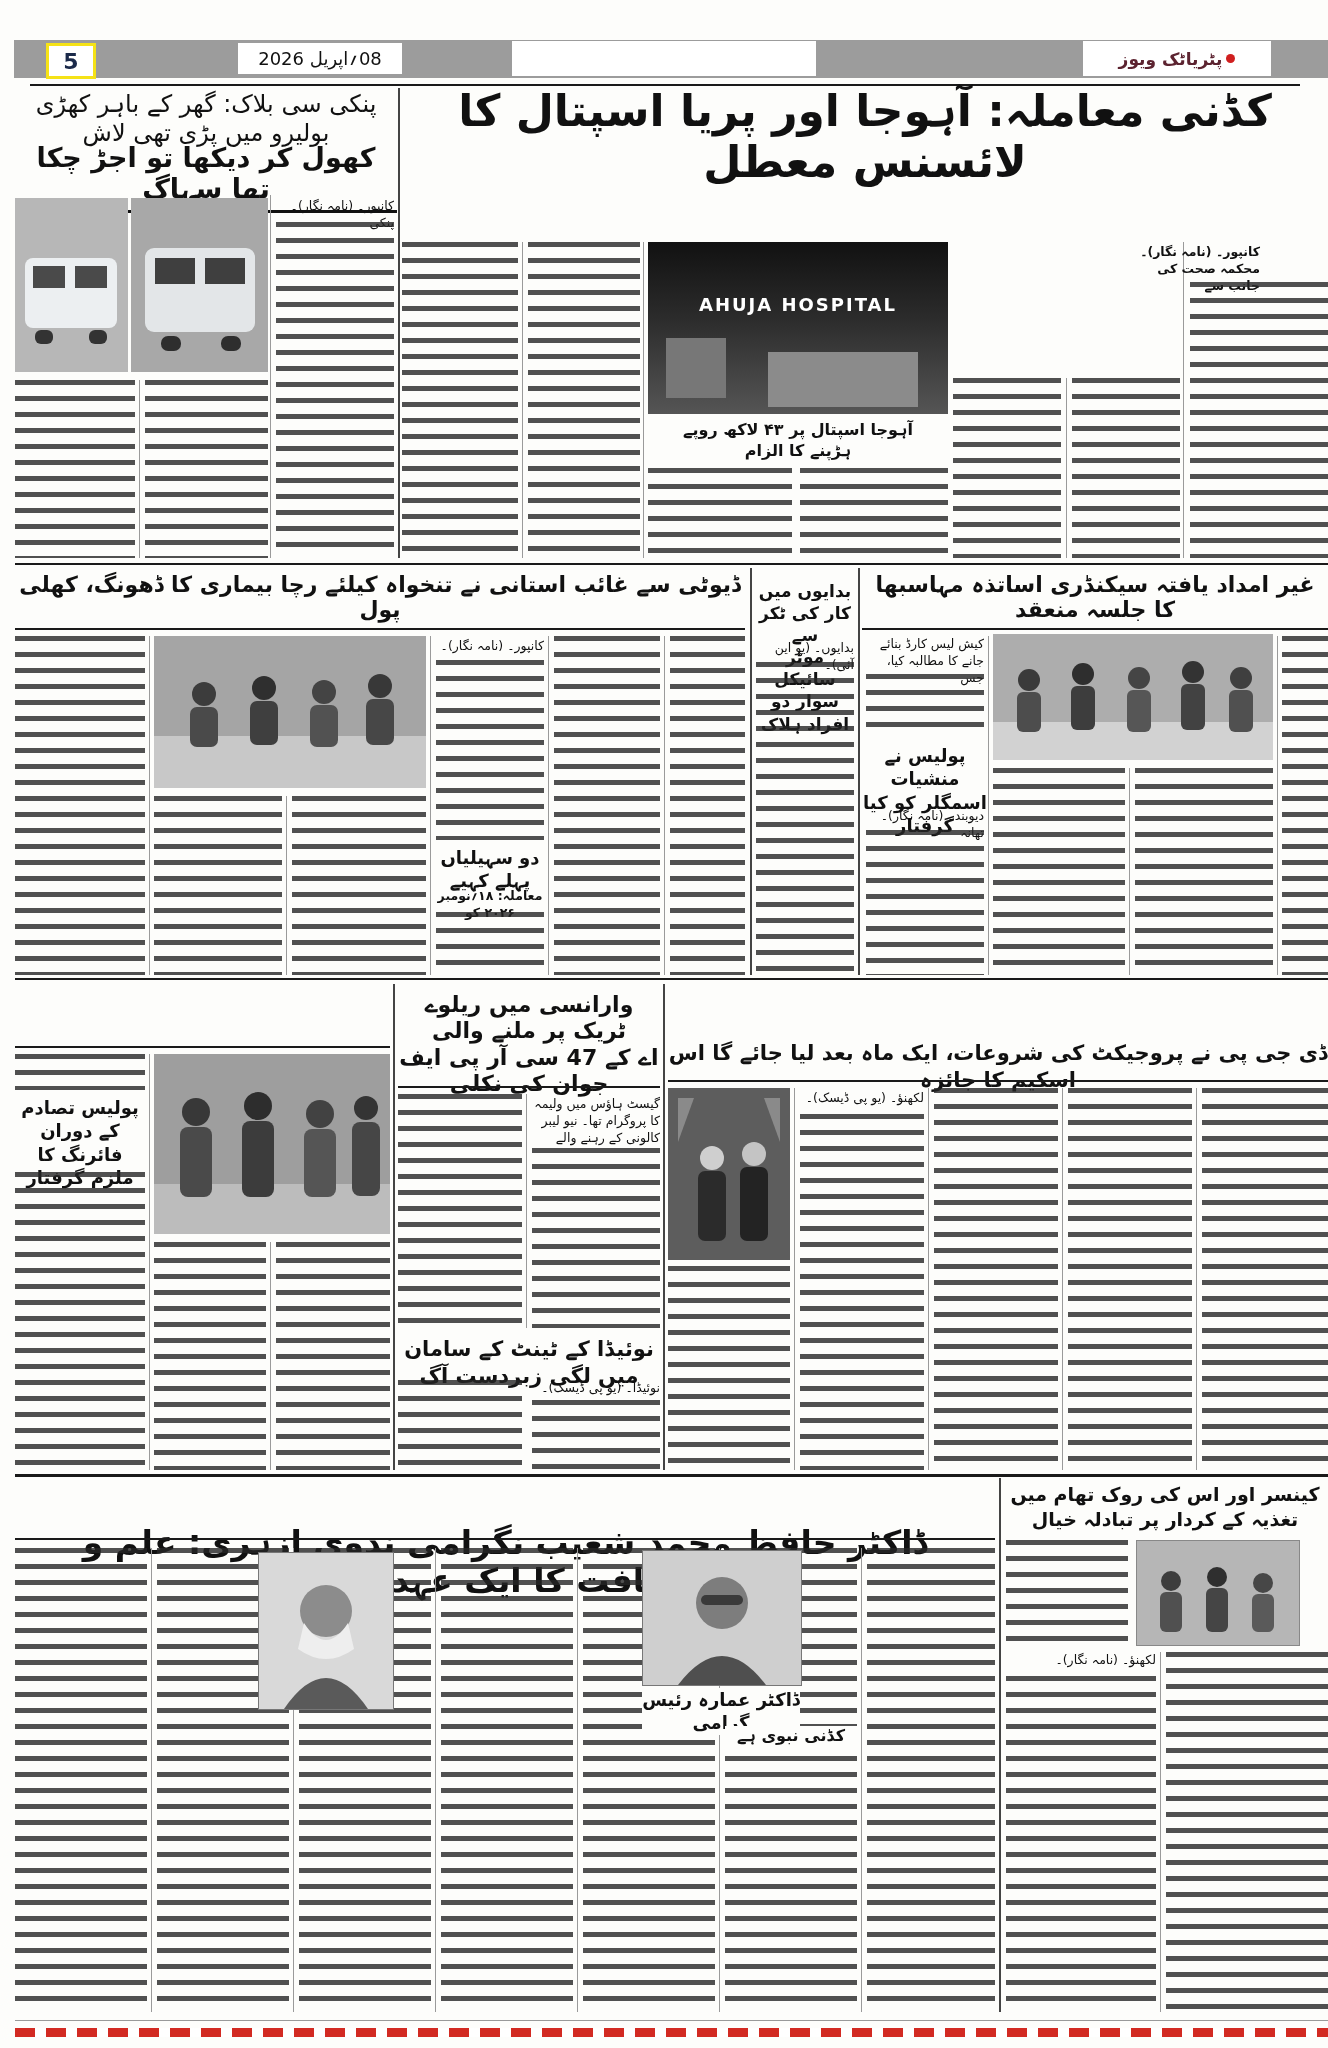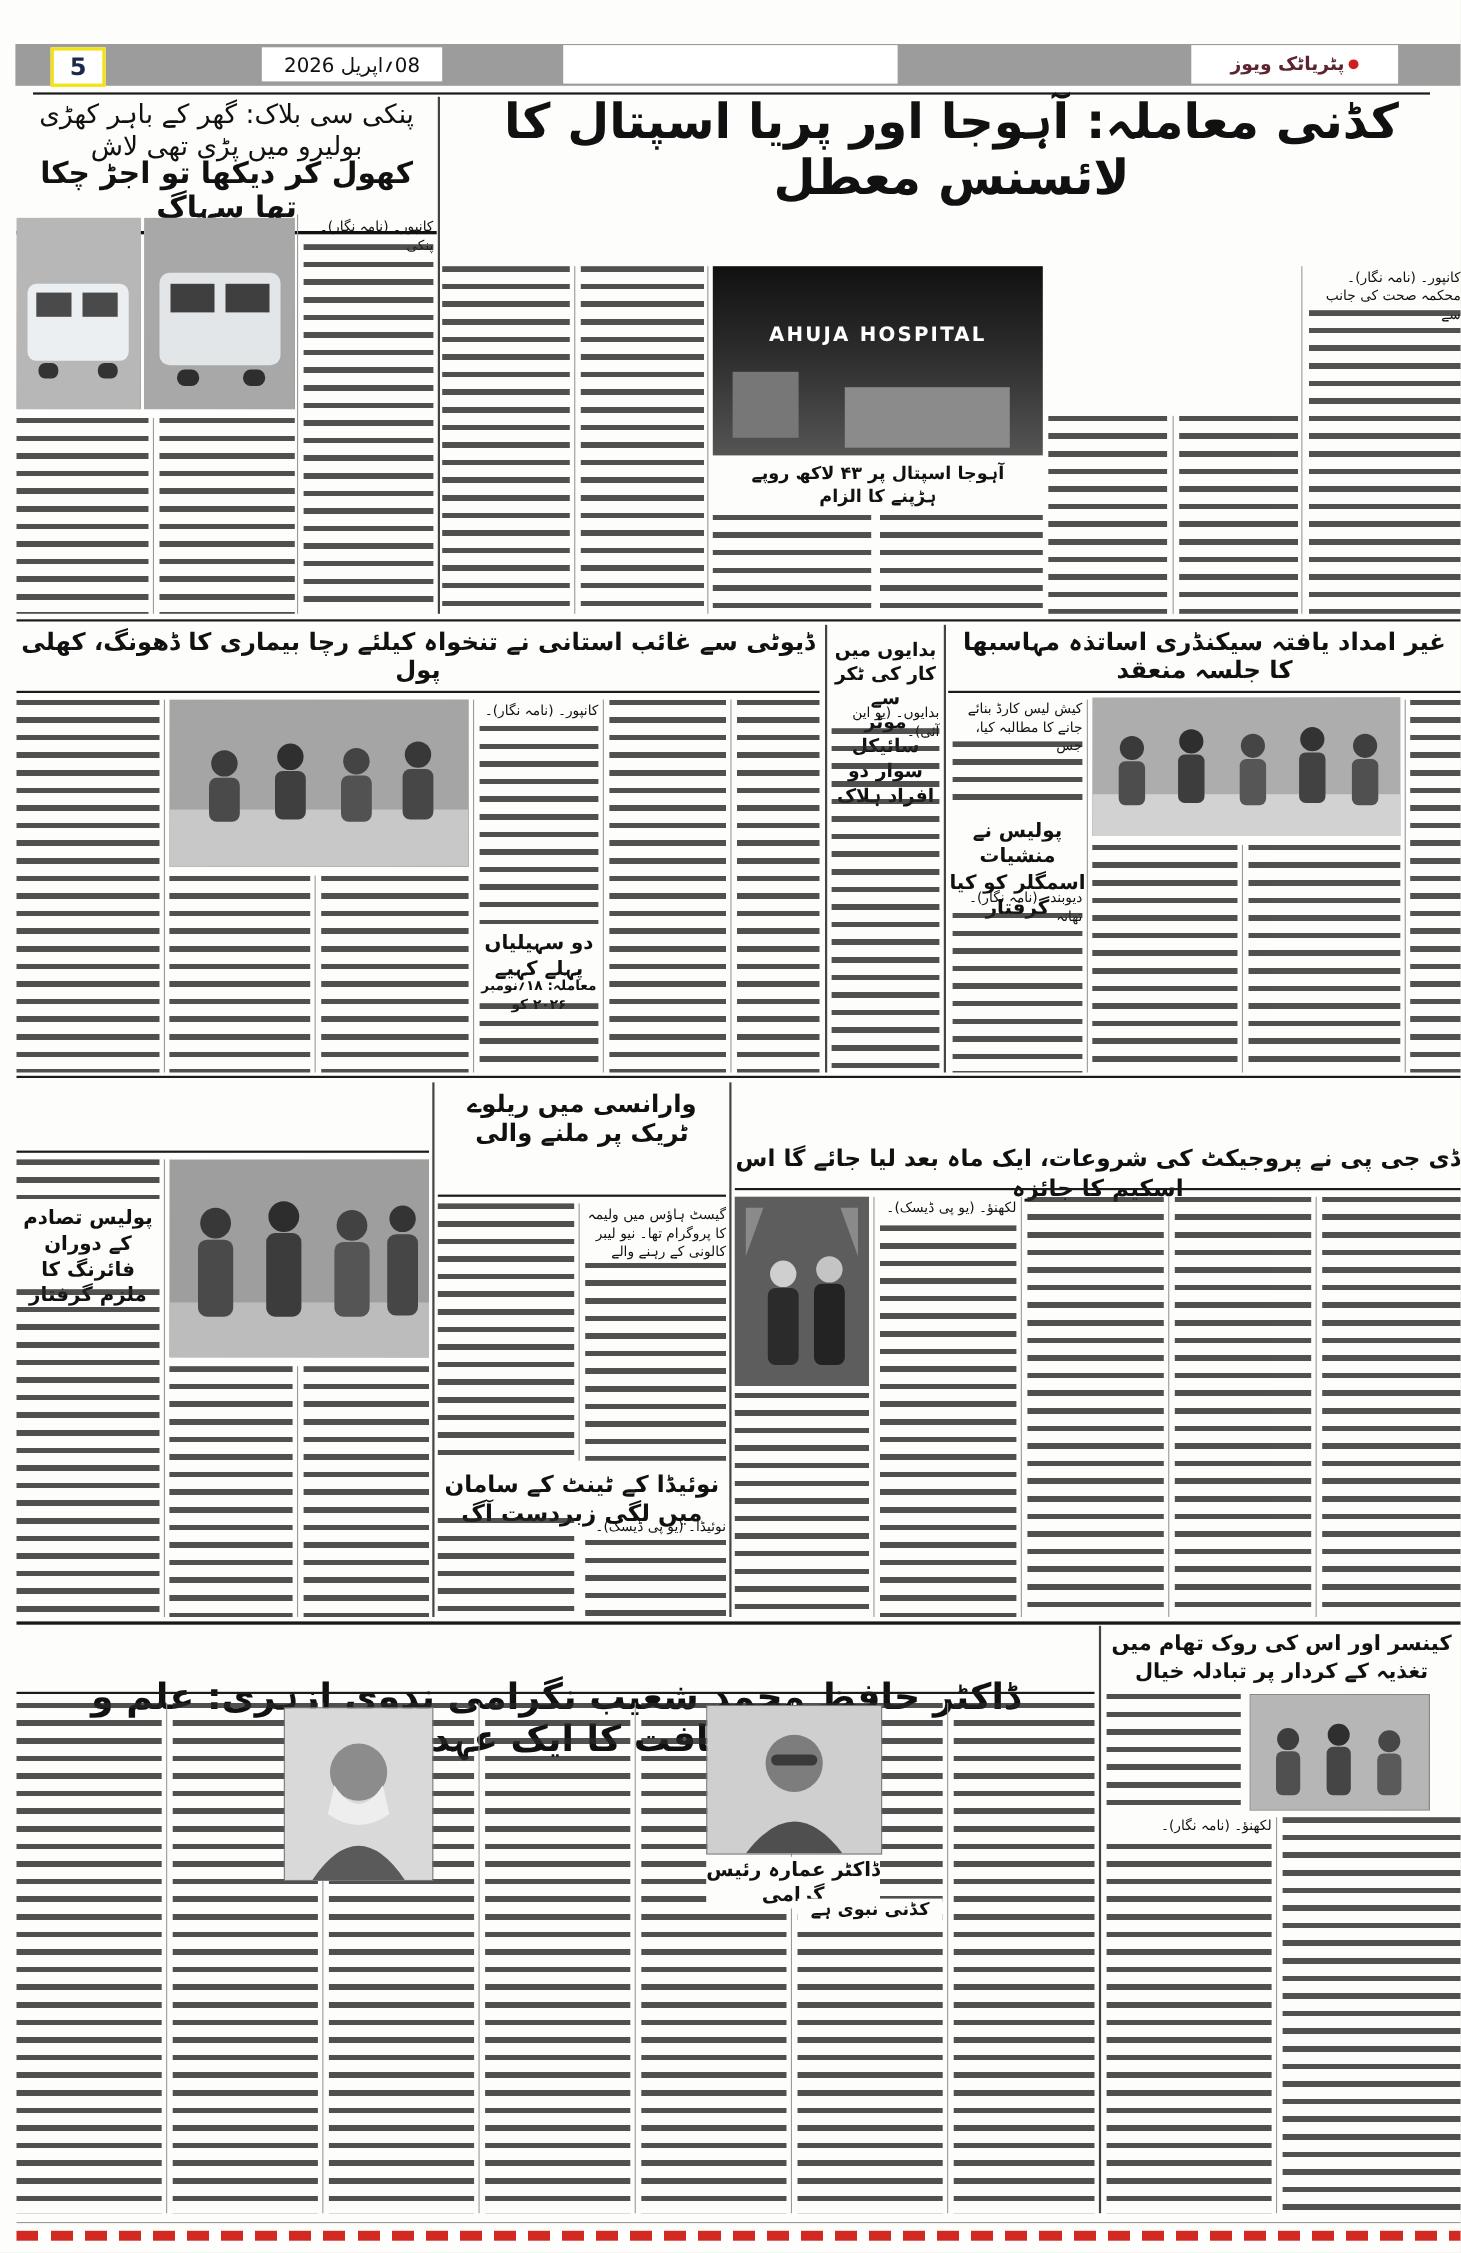--- a/index.html
+++ b/index.html
@@ -114,21 +114,21 @@
     <span>آہوجا اسپتال پر ۴۳ لاکھ روپے</span><br>
     <span>ہڑپنے کا الزام</span>
   </div>
   <div class="abs g" style="left:648px;top:468px;width:144px;height:90px;"></div>
   <div class="abs g" style="left:800px;top:468px;width:148px;height:90px;"></div>
 
   <div class="abs g" style="left:953px;top:378px;width:108px;height:180px;"></div>
   <div class="abs vr" style="left:1066px;top:378px;height:180px;"></div>
   <div class="abs g" style="left:1072px;top:378px;width:108px;height:180px;"></div>
   <div class="abs vr" style="left:1183px;top:242px;height:316px;"></div>
-  <div class="abs rtl dateline" style="left:1190px;top:244px;width:138px;">کانپور۔ (نامہ نگار)۔ محکمہ صحت کی جانب سے</div>
+  <div class="abs rtl dateline" style="left:1122px;top:244px;width:138px;font-weight:bold;">کانپور۔ (نامہ نگار)۔ محکمہ صحت کی جانب سے</div>
   <div class="abs g" style="left:1190px;top:282px;width:138px;height:276px;"></div>
 
   <div class="abs hr2" style="left:15px;top:563px;width:1313px;"></div>
 
   <div class="abs rtl ctr head-lg" style="left:15px;top:572px;width:730px;">ڈیوٹی سے غائب استانی نے تنخواہ کیلئے رچا بیماری کا ڈھونگ، کھلی پول</div>
   <div class="abs hr2" style="left:15px;top:628px;width:730px;"></div>
 
   <div class="abs g" style="left:15px;top:636px;width:130px;height:339px;"></div>
   <div class="abs vr" style="left:149px;top:636px;height:339px;"></div>
 
@@ -226,20 +226,21 @@
     </svg>
   </div>
   <div class="abs g" style="left:154px;top:1242px;width:112px;height:228px;"></div>
   <div class="abs vr" style="left:270px;top:1242px;height:228px;"></div>
   <div class="abs g" style="left:276px;top:1242px;width:114px;height:228px;"></div>
 
   <div class="abs vr2" style="left:393px;top:984px;height:486px;"></div>
 
   <div class="abs rtl ctr head-sm" style="left:398px;top:992px;width:262px;">
     <span>وارانسی میں ریلوے ٹریک پر ملنے والی</span><br>
+    <span>اے کے 47 سی آر پی ایف جوان کی نکلی</span>
   </div>
   <div class="abs hr2" style="left:398px;top:1086px;width:262px;"></div>
   <div class="abs g" style="left:398px;top:1094px;width:124px;height:234px;"></div>
   <div class="abs vr" style="left:526px;top:1094px;height:234px;"></div>
   <div class="abs rtl dateline" style="left:532px;top:1096px;width:128px;">گیسٹ ہاؤس میں ولیمہ کا پروگرام تھا۔ نیو لیبر کالونی کے رہنے والے</div>
   <div class="abs g" style="left:532px;top:1148px;width:128px;height:180px;"></div>
   <div class="abs rtl ctr subhead" style="left:398px;top:1336px;width:262px;font-size:21px;">نوئیڈا کے ٹینٹ کے سامان میں لگی زبردست آگ</div>
   <div class="abs rtl dateline" style="left:532px;top:1380px;width:128px;">نوئیڈا۔ (یو پی ڈیسک)۔</div>
   <div class="abs g" style="left:398px;top:1380px;width:124px;height:90px;"></div>
   <div class="abs g" style="left:532px;top:1400px;width:128px;height:70px;"></div>

